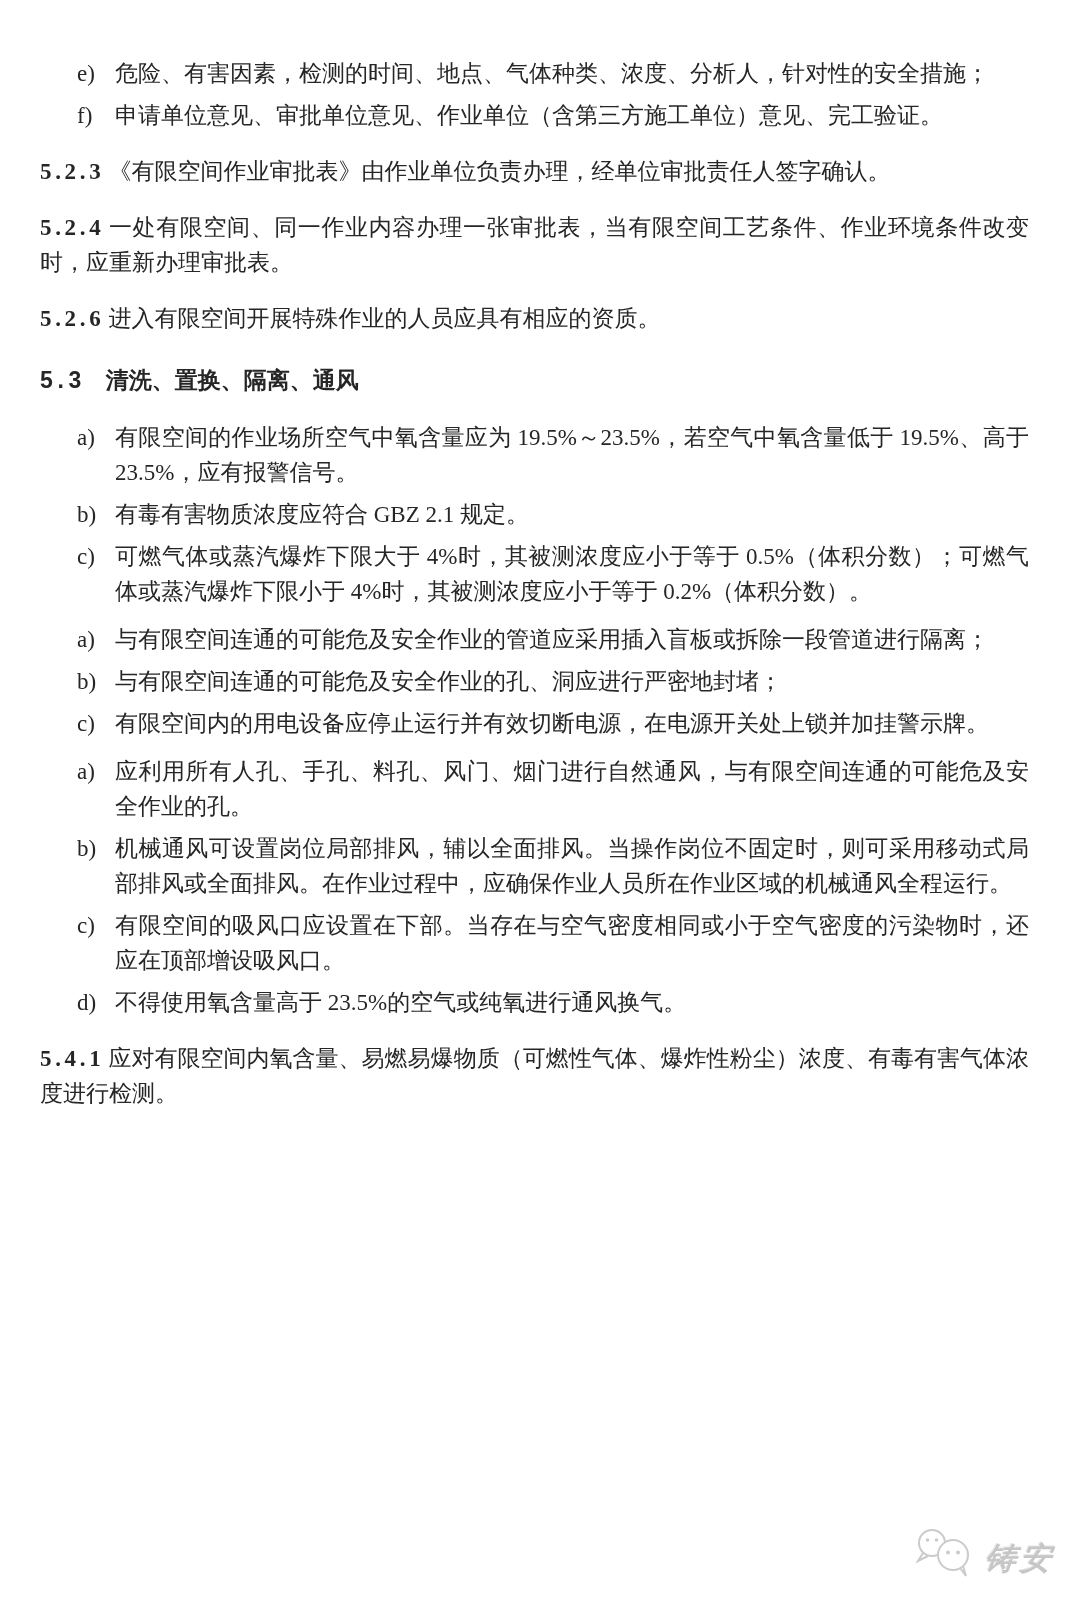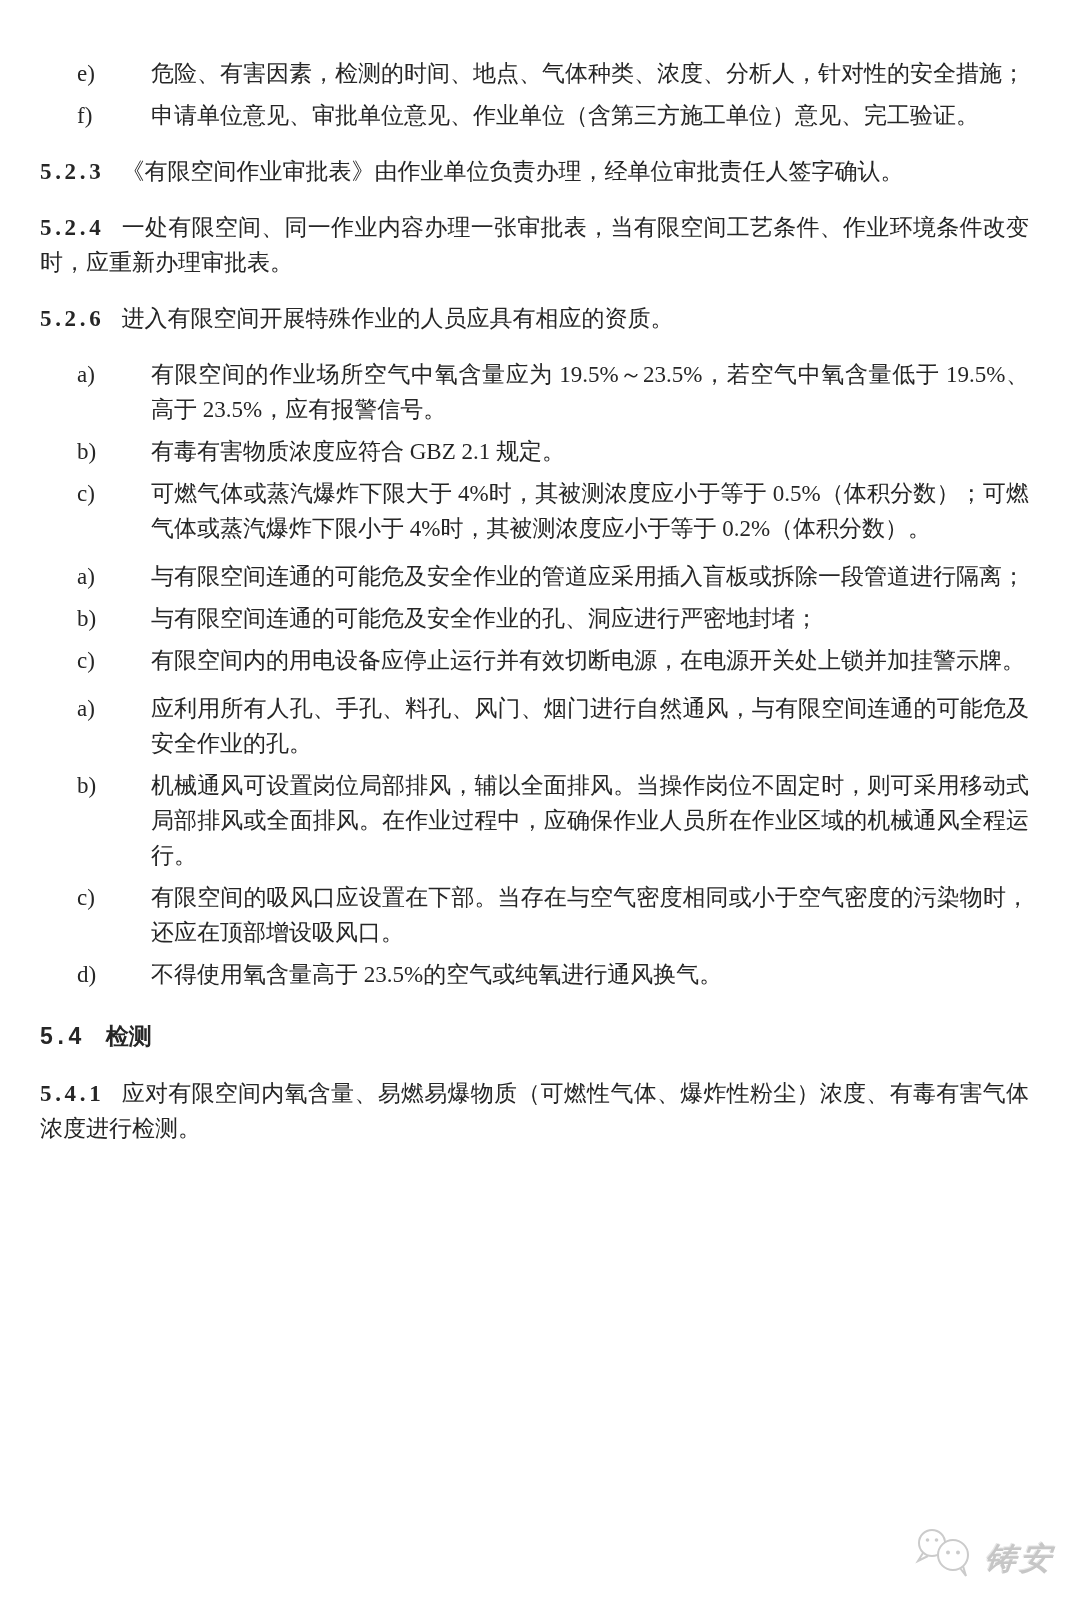--- a/index.html
+++ b/index.html
@@ -27,31 +27,30 @@
     margin-bottom: 7px;
   }
   .li .letter {
     flex: 0 0 38px;
     margin-left: 37px;
     font-family: "Liberation Serif", "DejaVu Serif", serif;
   }
   .li .litext {
     flex: 1;
     text-align: justify;
-    margin-left: 36px;
   }
   
   p.clause {
     margin: 21px 0;
     text-align: justify;
   }
   .num {
     font-weight: bold;
     letter-spacing: 0.16em;
-    margin-right: 17px;
+    margin-right: 4px;
     white-space: nowrap;
   }
   
   .bd {
     font-weight: bold;
     font-family: "Liberation Sans", "DejaVu Sans", sans-serif;
     letter-spacing: 0.02em;
   }
   
   h3.heading {
@@ -99,20 +98,21 @@
   </div>
 
   <p class="clause"><span class="num">5.2.3</span><span>《有限空间作业审批表》由作业单位负责办理，经单位审批责任人签字确认。</span></p>
 
   <p class="clause"><span class="num">5.2.4</span><span>一处有限空间、同一作业内容办理一张审批表，当有限空间工艺条件、作业环境条件改变时，应重新办理审批表。</span></p>
 
 
   <p class="clause"><span class="num">5.2.6</span><span>进入有限空间开展特殊作业的人员应具有相应的资质。</span></p>
 
 
+  <h3 class="heading"><span class="num">5.3</span><span>清洗、置换、隔离、通风</span></h3>
 
 
   <div class="sublist">
     <div class="li">
       <span class="letter">a)</span>
       <span class="litext">有限空间的作业场所空气中氧含量应为 19.5%～23.5%，若空气中氧含量低于 19.5%、高于 23.5%，应有报警信号。</span>
     </div>
     <div class="li">
       <span class="letter">b)</span>
       <span class="litext">有毒有害物质浓度应符合 GBZ 2.1 规定。</span>
@@ -152,21 +152,20 @@
     <div class="li">
       <span class="letter">c)</span>
       <span class="litext">有限空间的吸风口应设置在下部。当存在与空气密度相同或小于空气密度的污染物时，还应在顶部增设吸风口。</span>
     </div>
     <div class="li">
       <span class="letter">d)</span>
       <span class="litext">不得使用氧含量高于 23.5%的空气或纯氧进行通风换气。</span>
     </div>
   </div>
 
-  <h3 class="heading"><span class="num">5.4</span><span>检测</span></h3>
 
   <p class="clause"><span class="num">5.4.1</span><span>应对有限空间内氧含量、易燃易爆物质（可燃性气体、爆炸性粉尘）浓度、有毒有害气体浓度进行检测。</span></p>
 
   <div class="watermark">
     <span>
       <svg width="66" height="54" viewBox="0 0 66 54" aria-hidden="true">
         <g fill="none" stroke="#c2c2c2" stroke-width="2">
           <circle cx="21" cy="17" r="13"></circle>
           <path d="M12 27 L7 35 L17 30"></path>
           <circle cx="42" cy="29" r="15" fill="#ffffff"></circle>

